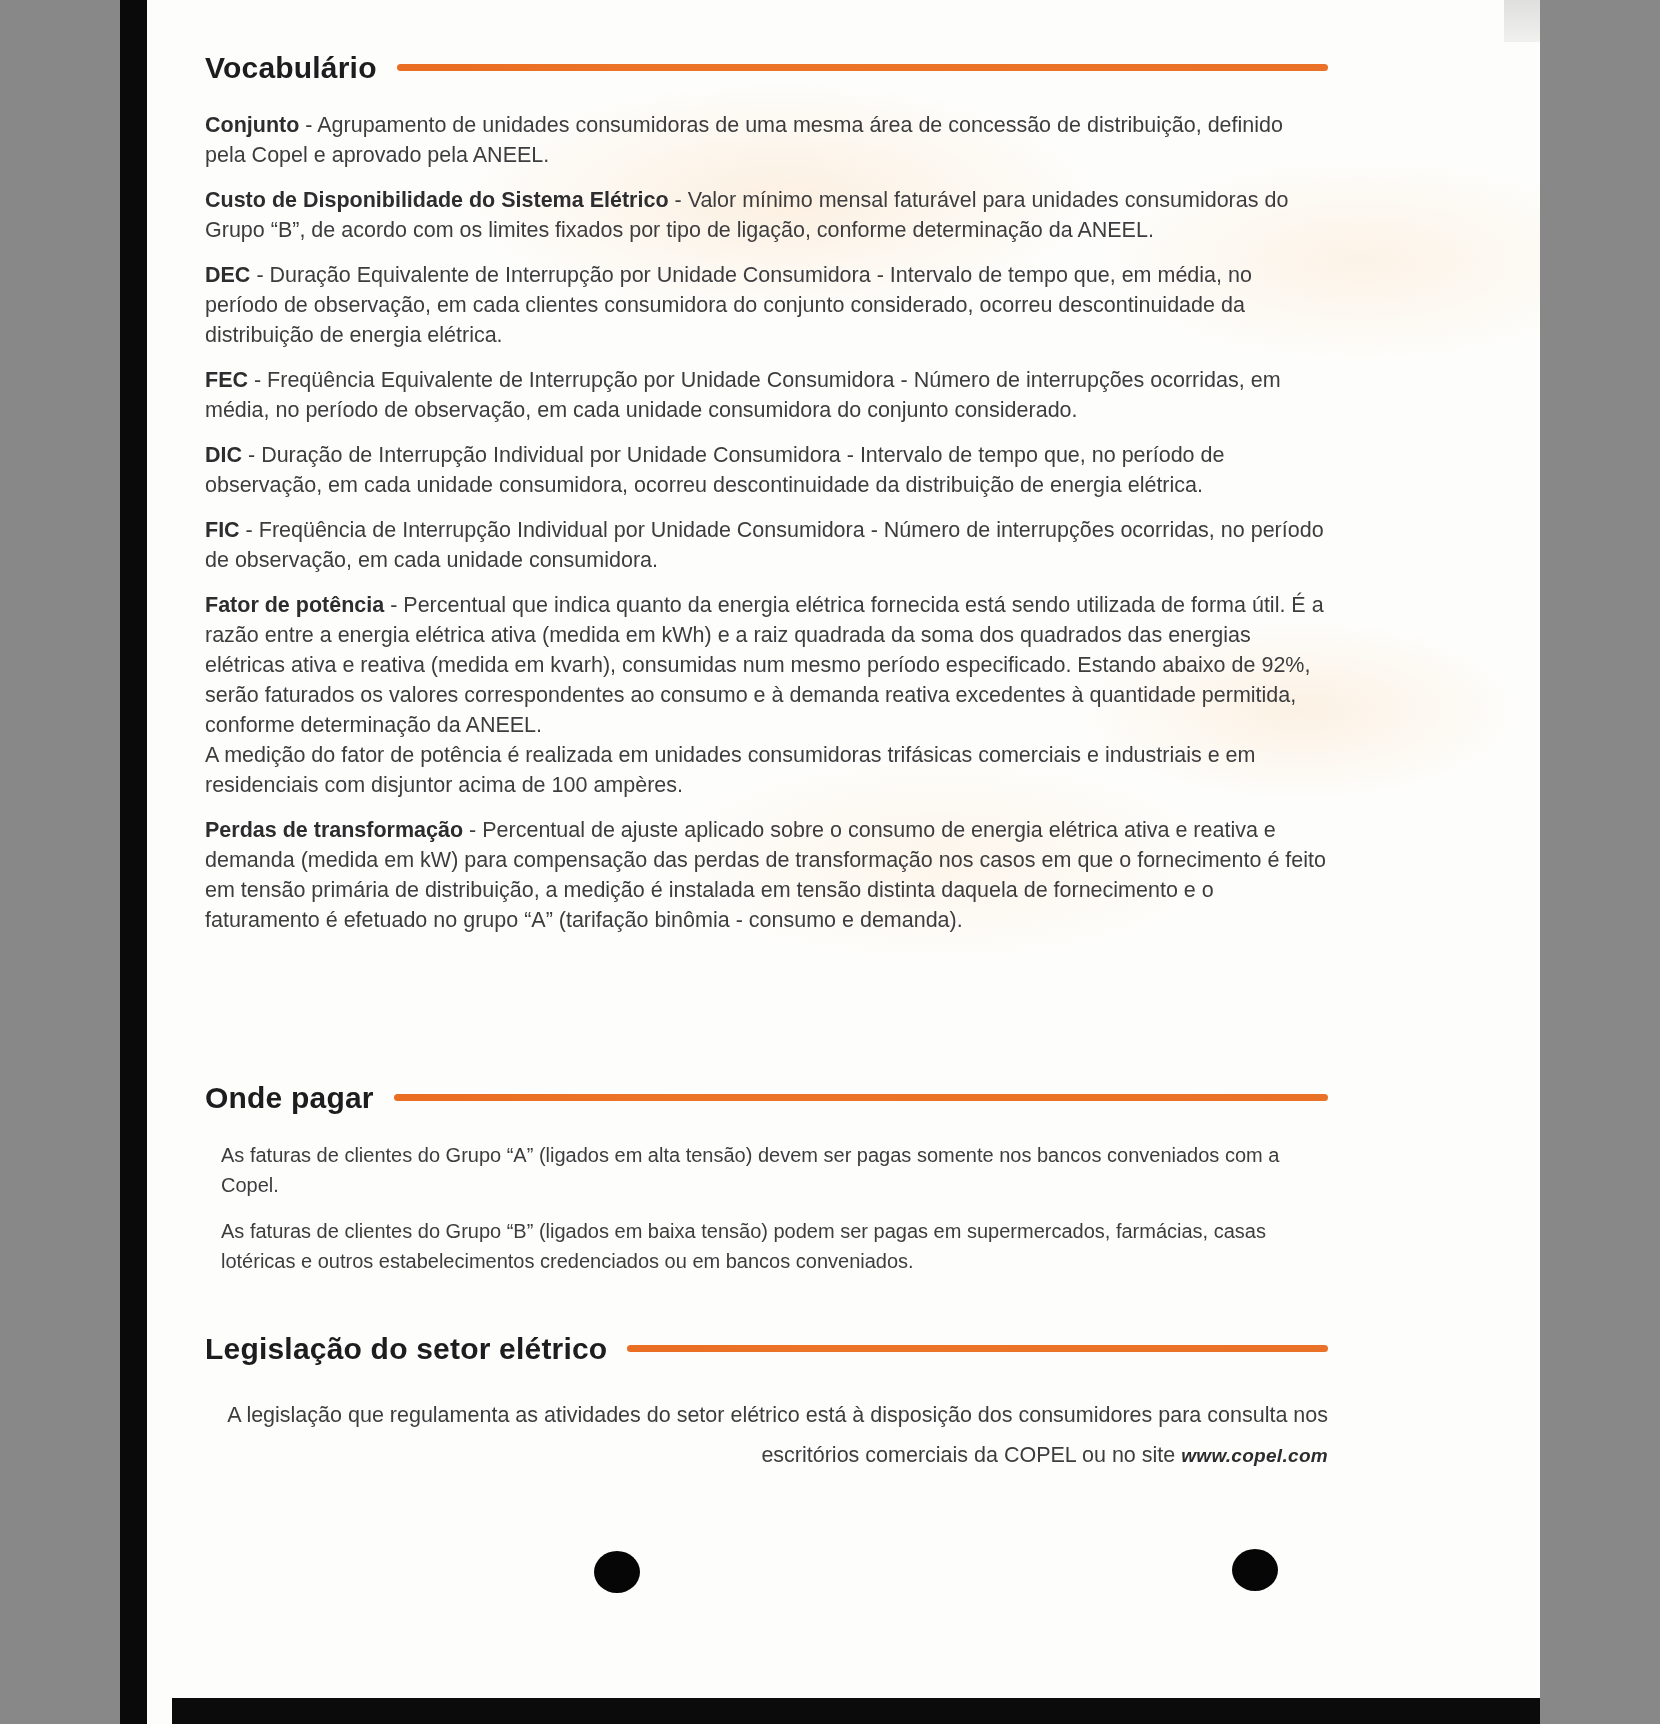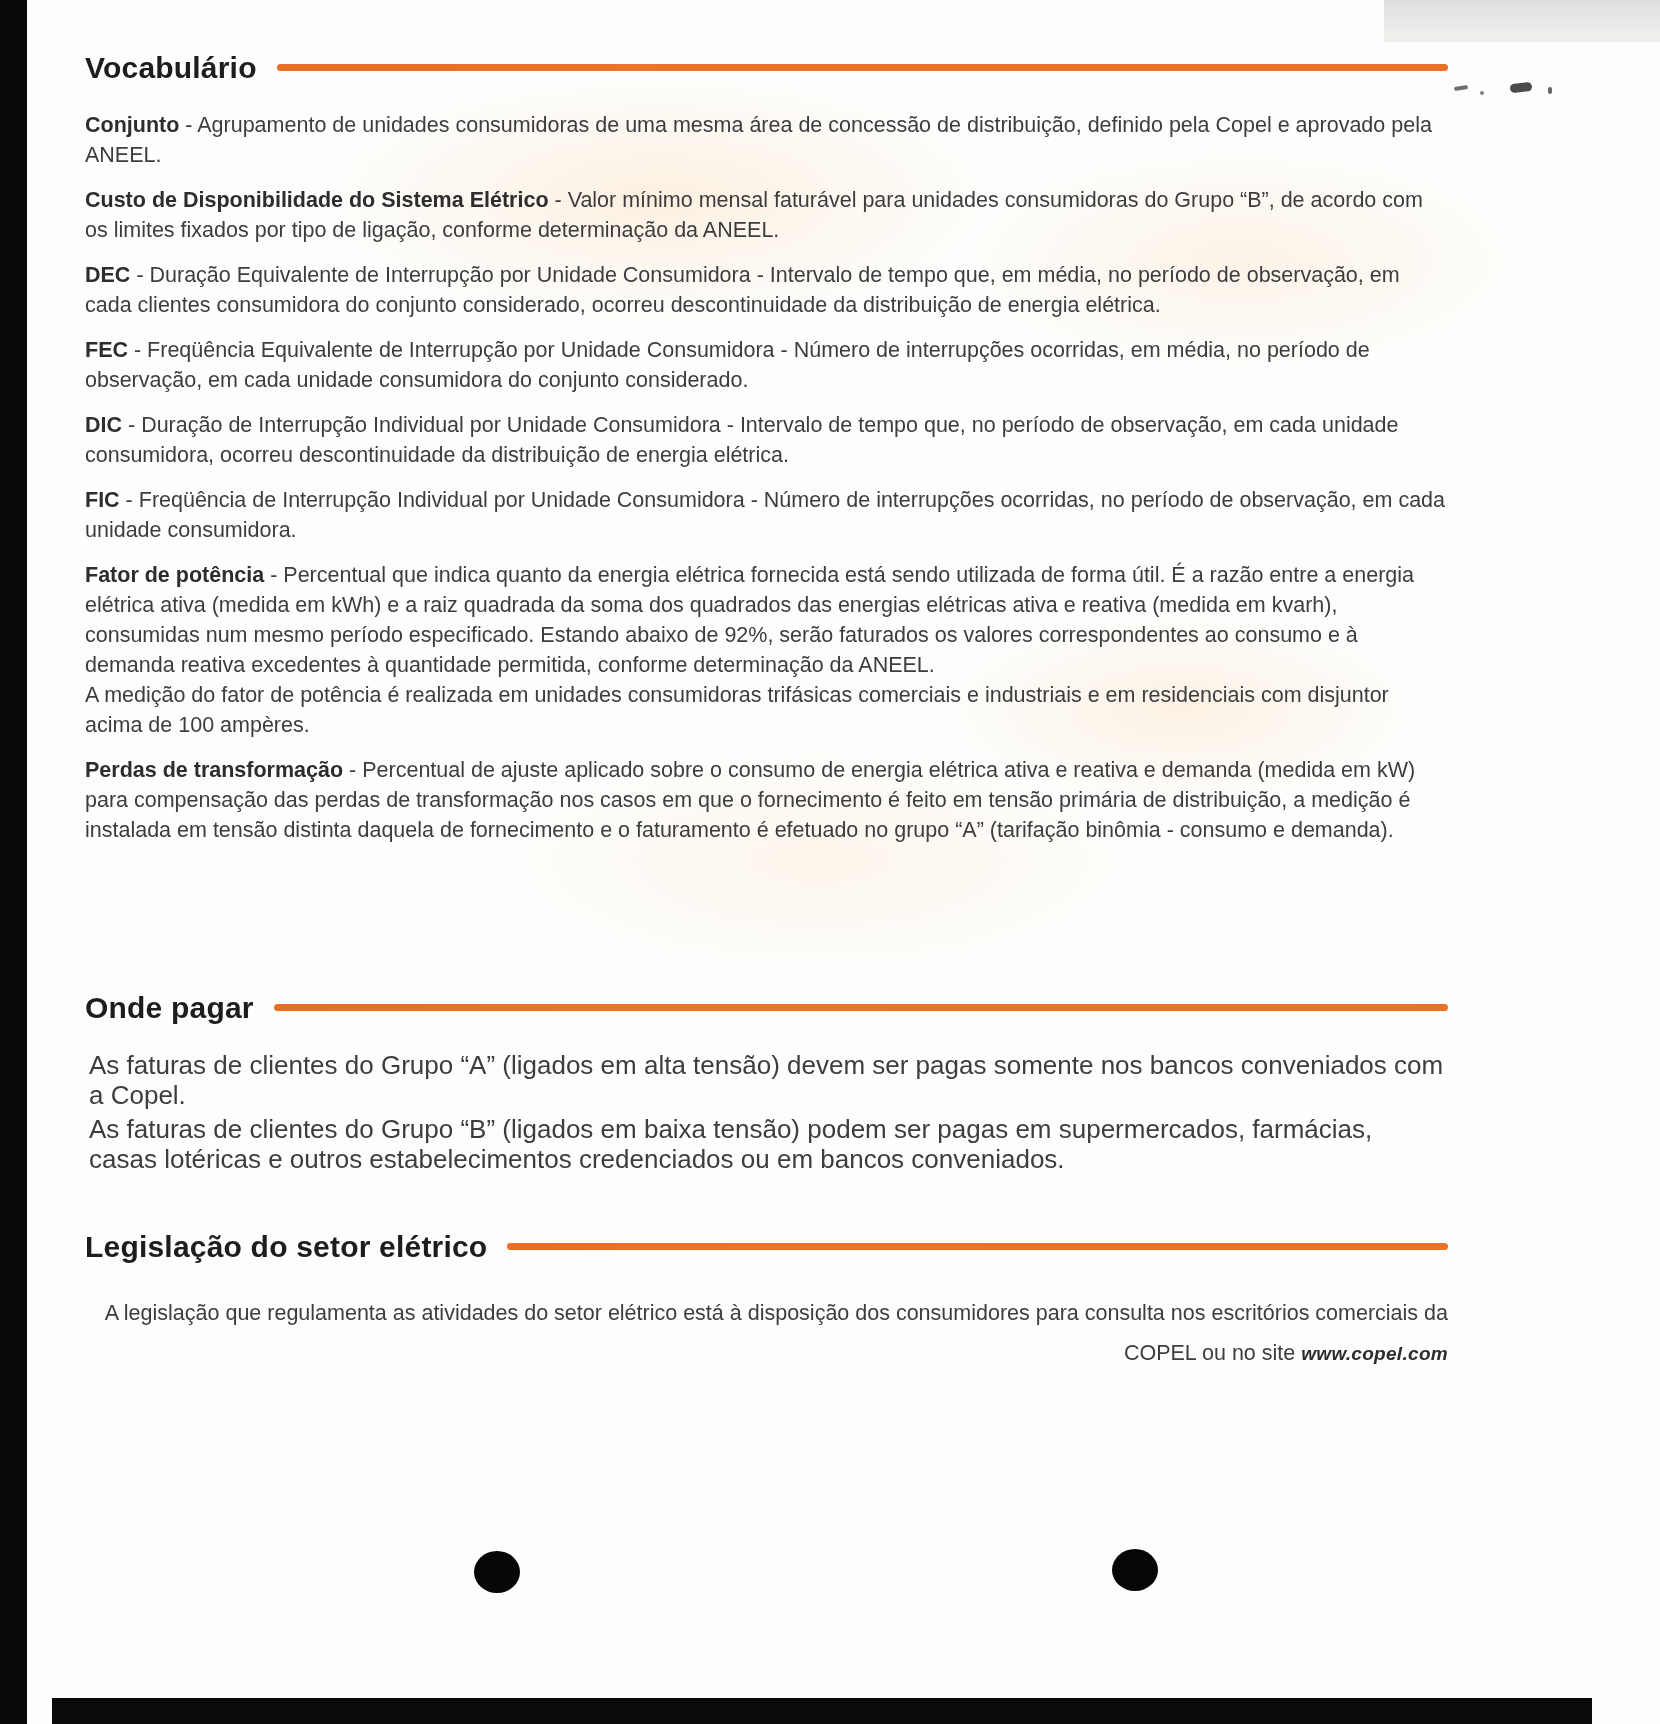--- a/index.html
+++ b/index.html
@@ -1,18 +1,18 @@
 <!DOCTYPE html>
 <html><head>
 <meta charset="utf-8">
 <style>
   html,body{margin:0;padding:0;background:#888;}
   .page{
     position:relative;
-    width:1660px;height:1724px;
+    width:1420px;height:1724px;
     margin:0 auto;
     overflow:hidden;
     font-family:"Liberation Sans", sans-serif;
     background:
       radial-gradient(ellipse 460px 170px at 660px 200px, rgba(251,227,199,0.50), transparent 70%),
       radial-gradient(ellipse 380px 150px at 1240px 260px, rgba(251,229,203,0.42), transparent 70%),
       radial-gradient(ellipse 320px 130px at 1180px 710px, rgba(251,227,199,0.45), transparent 70%),
       radial-gradient(ellipse 420px 150px at 820px 860px, rgba(252,231,206,0.35), transparent 70%),
       #fdfdfb;
     color:#3d3d3f;
@@ -43,21 +43,21 @@
 
   .entries{margin-top:24px;}
   .entry{margin:0 0 15px 0;font-size:21.5px;line-height:30px;white-space:pre-line;}
   .entry strong{color:#2d2d2f;}
 
   .section{margin:0;}
   .section.onde-pagar{margin-top:145px;}
   .section.legislacao{margin-top:55px;text-align:right;}
 
   .plain-paragraphs{margin-top:24px;}
-  .plain-paragraphs p{margin:4px;font-size:26px;line-height:30px;}
+  .plain-paragraphs p{margin:16px;font-size:20px;line-height:30px;}
 
   .legal-text{margin:28px 0 0 0;font-size:21.5px;line-height:40px;}
   .website{font-size:19px;font-weight:bold;color:#2c2c2e;letter-spacing:.3px;font-style:italic;}
 </style>
 </head>
 <body>
 
 <div class="page">
 
   <div class="left-scan-border"></div>

